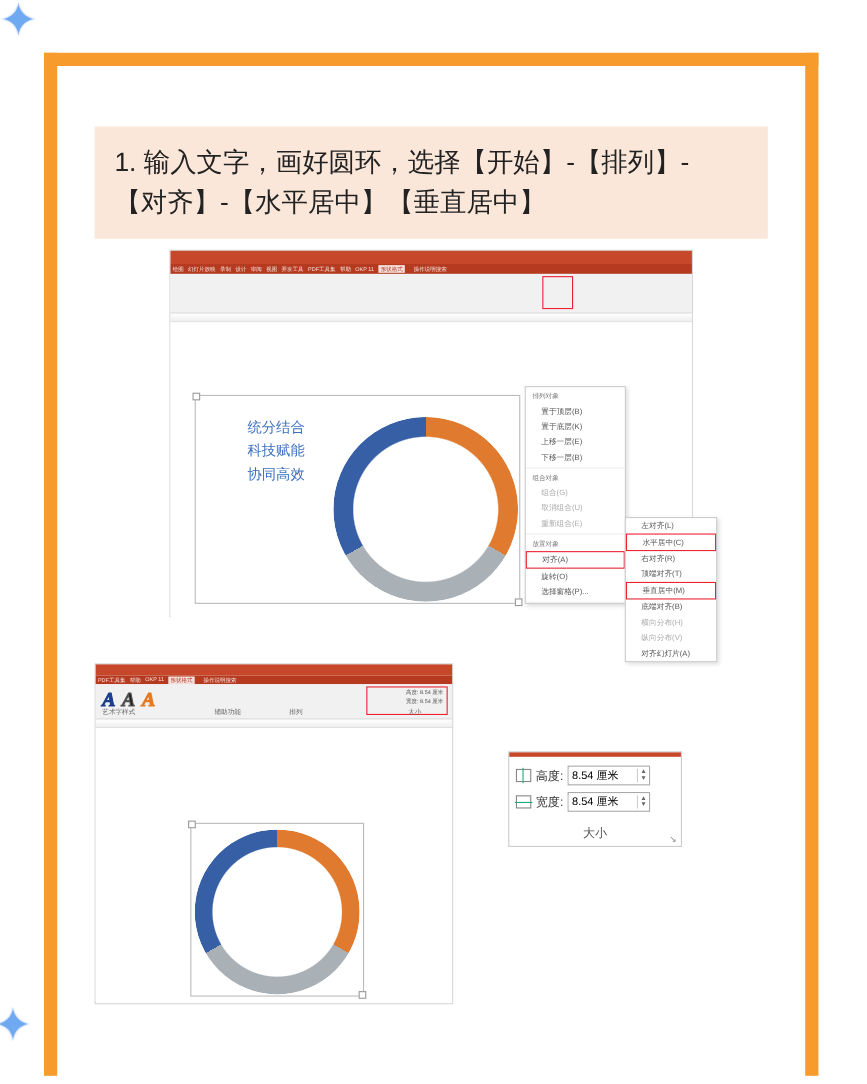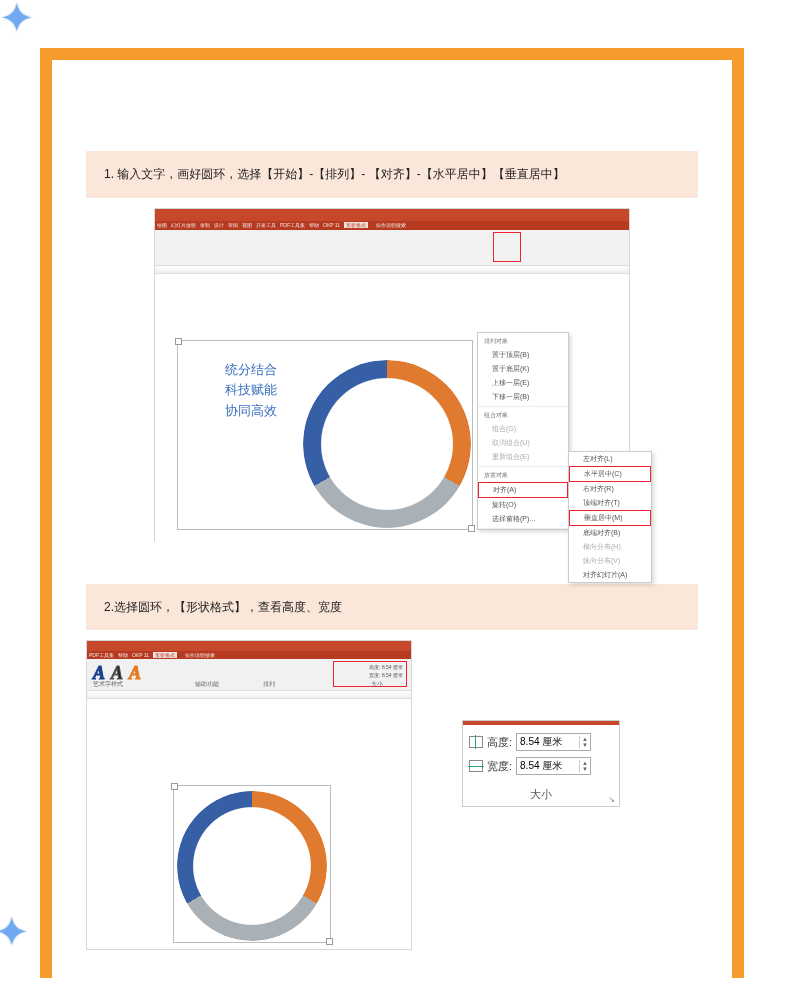--- a/index.html
+++ b/index.html
@@ -24,25 +24,24 @@
     left: 40px; top: 48px;
     width: 704px; height: 930px;
     border: 12px solid #f79c2c;
     border-bottom: none;
     background: #fff;
   }
   .content { padding: 55px 34px 0 34px; }
   .step-banner {
     background: #fae7d9;
     padding: 14px 18px;
-    font-size: 12px;
+    font-size: 24px;
     line-height: 1.55;
     color: #222;
     margin-bottom: 10px;
-    margin-top: 36px;
   }
   .screenshot {
     background: #fff;
     border: 1px solid #d6d6d6;
     margin: 0 auto 42px auto;
     position: relative;
   }
   .ss1 { width: 476px; height: 334px; }
   .ribbon-top { height: 12px; background: #c7472b; }
   .ribbon-tabs {
@@ -182,23 +181,20 @@
             <div class="mi hlb">垂直居中(M)</div>
             <div class="mi">底端对齐(B)</div>
             <div class="mi" style="opacity:.5">横向分布(H)</div>
             <div class="mi" style="opacity:.5">纵向分布(V)</div>
             <div class="mi">对齐幻灯片(A)</div>
           </div>
         </div>
       </div>
     </div>
 
-    <div class="step-banner">
-      <span>2.选择圆环，【形状格式】，查看高度、宽度</span>
-    </div>
 
     <div class="row2">
       <div class="screenshot ss2" style="margin:0">
         <div class="ribbon-top" style="height:10px"></div>
         <div class="ribbon-tabs">
           <span>PDF工具集</span>
           <span>帮助</span>
           <span>OKP 11</span>
           <span style="background:#fff;color:#b53a20;padding:0 2px">形状格式</span>
           <span style="margin-left:4px">操作说明搜索</span>

